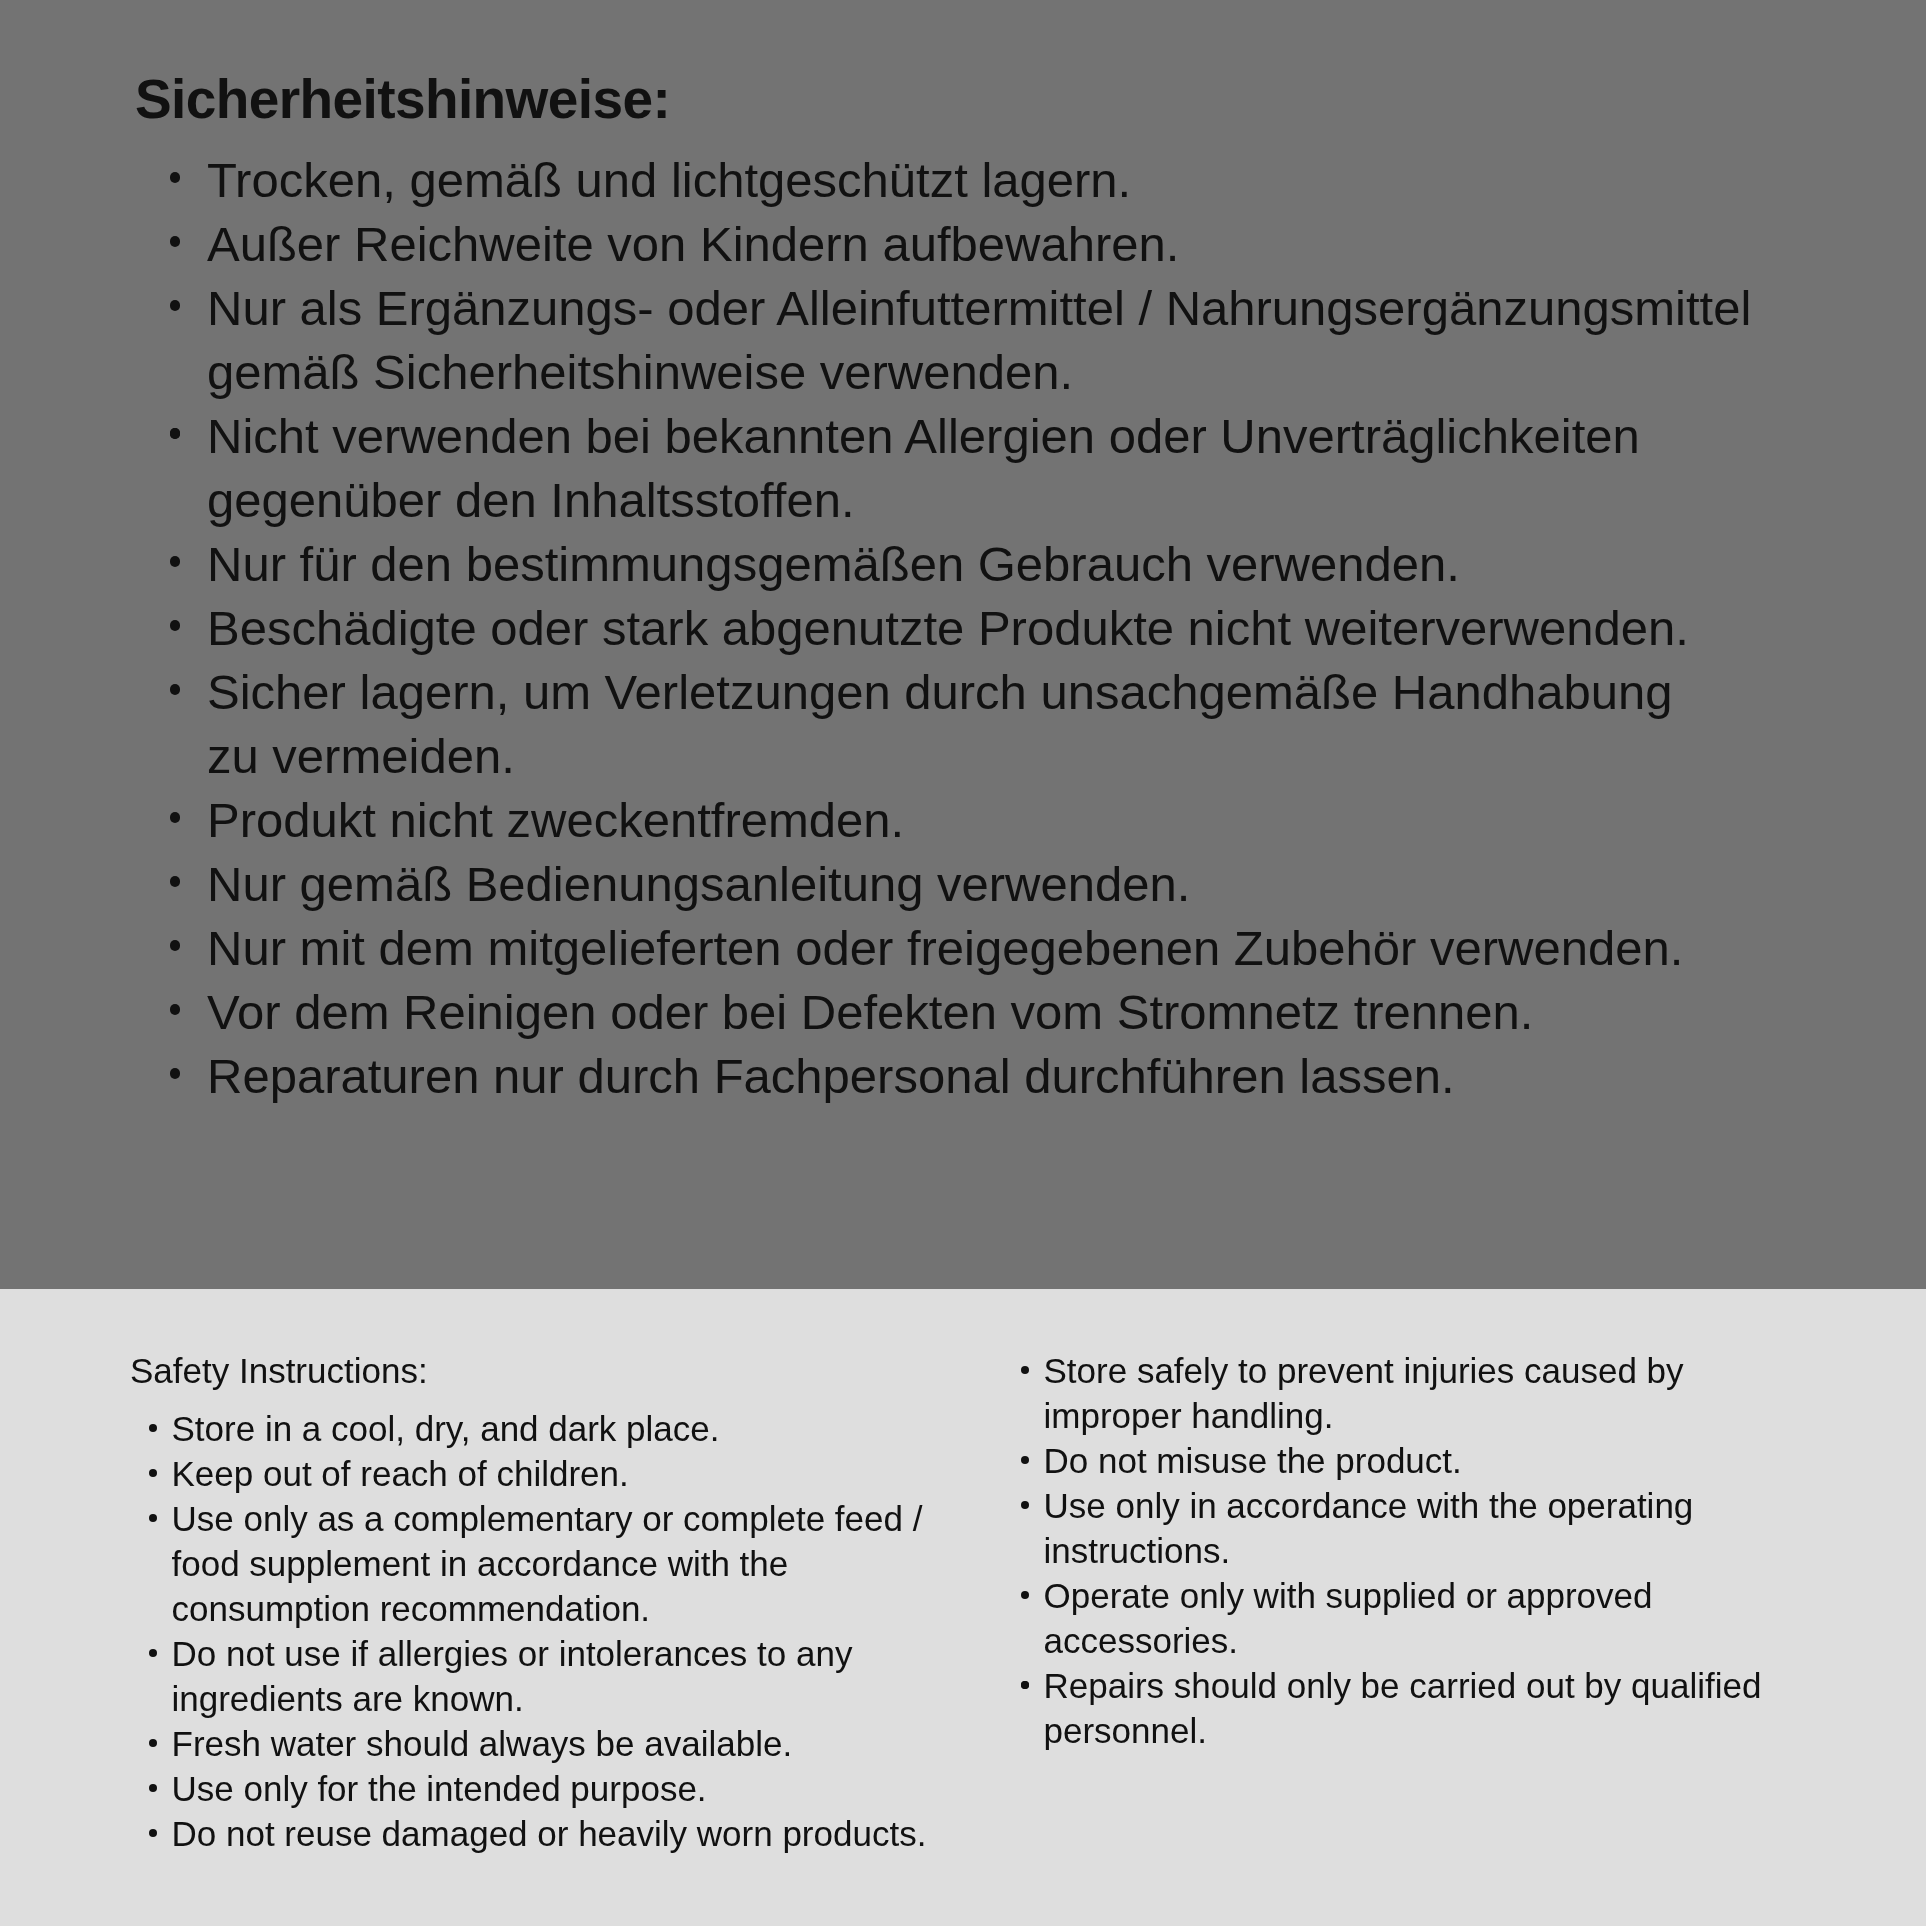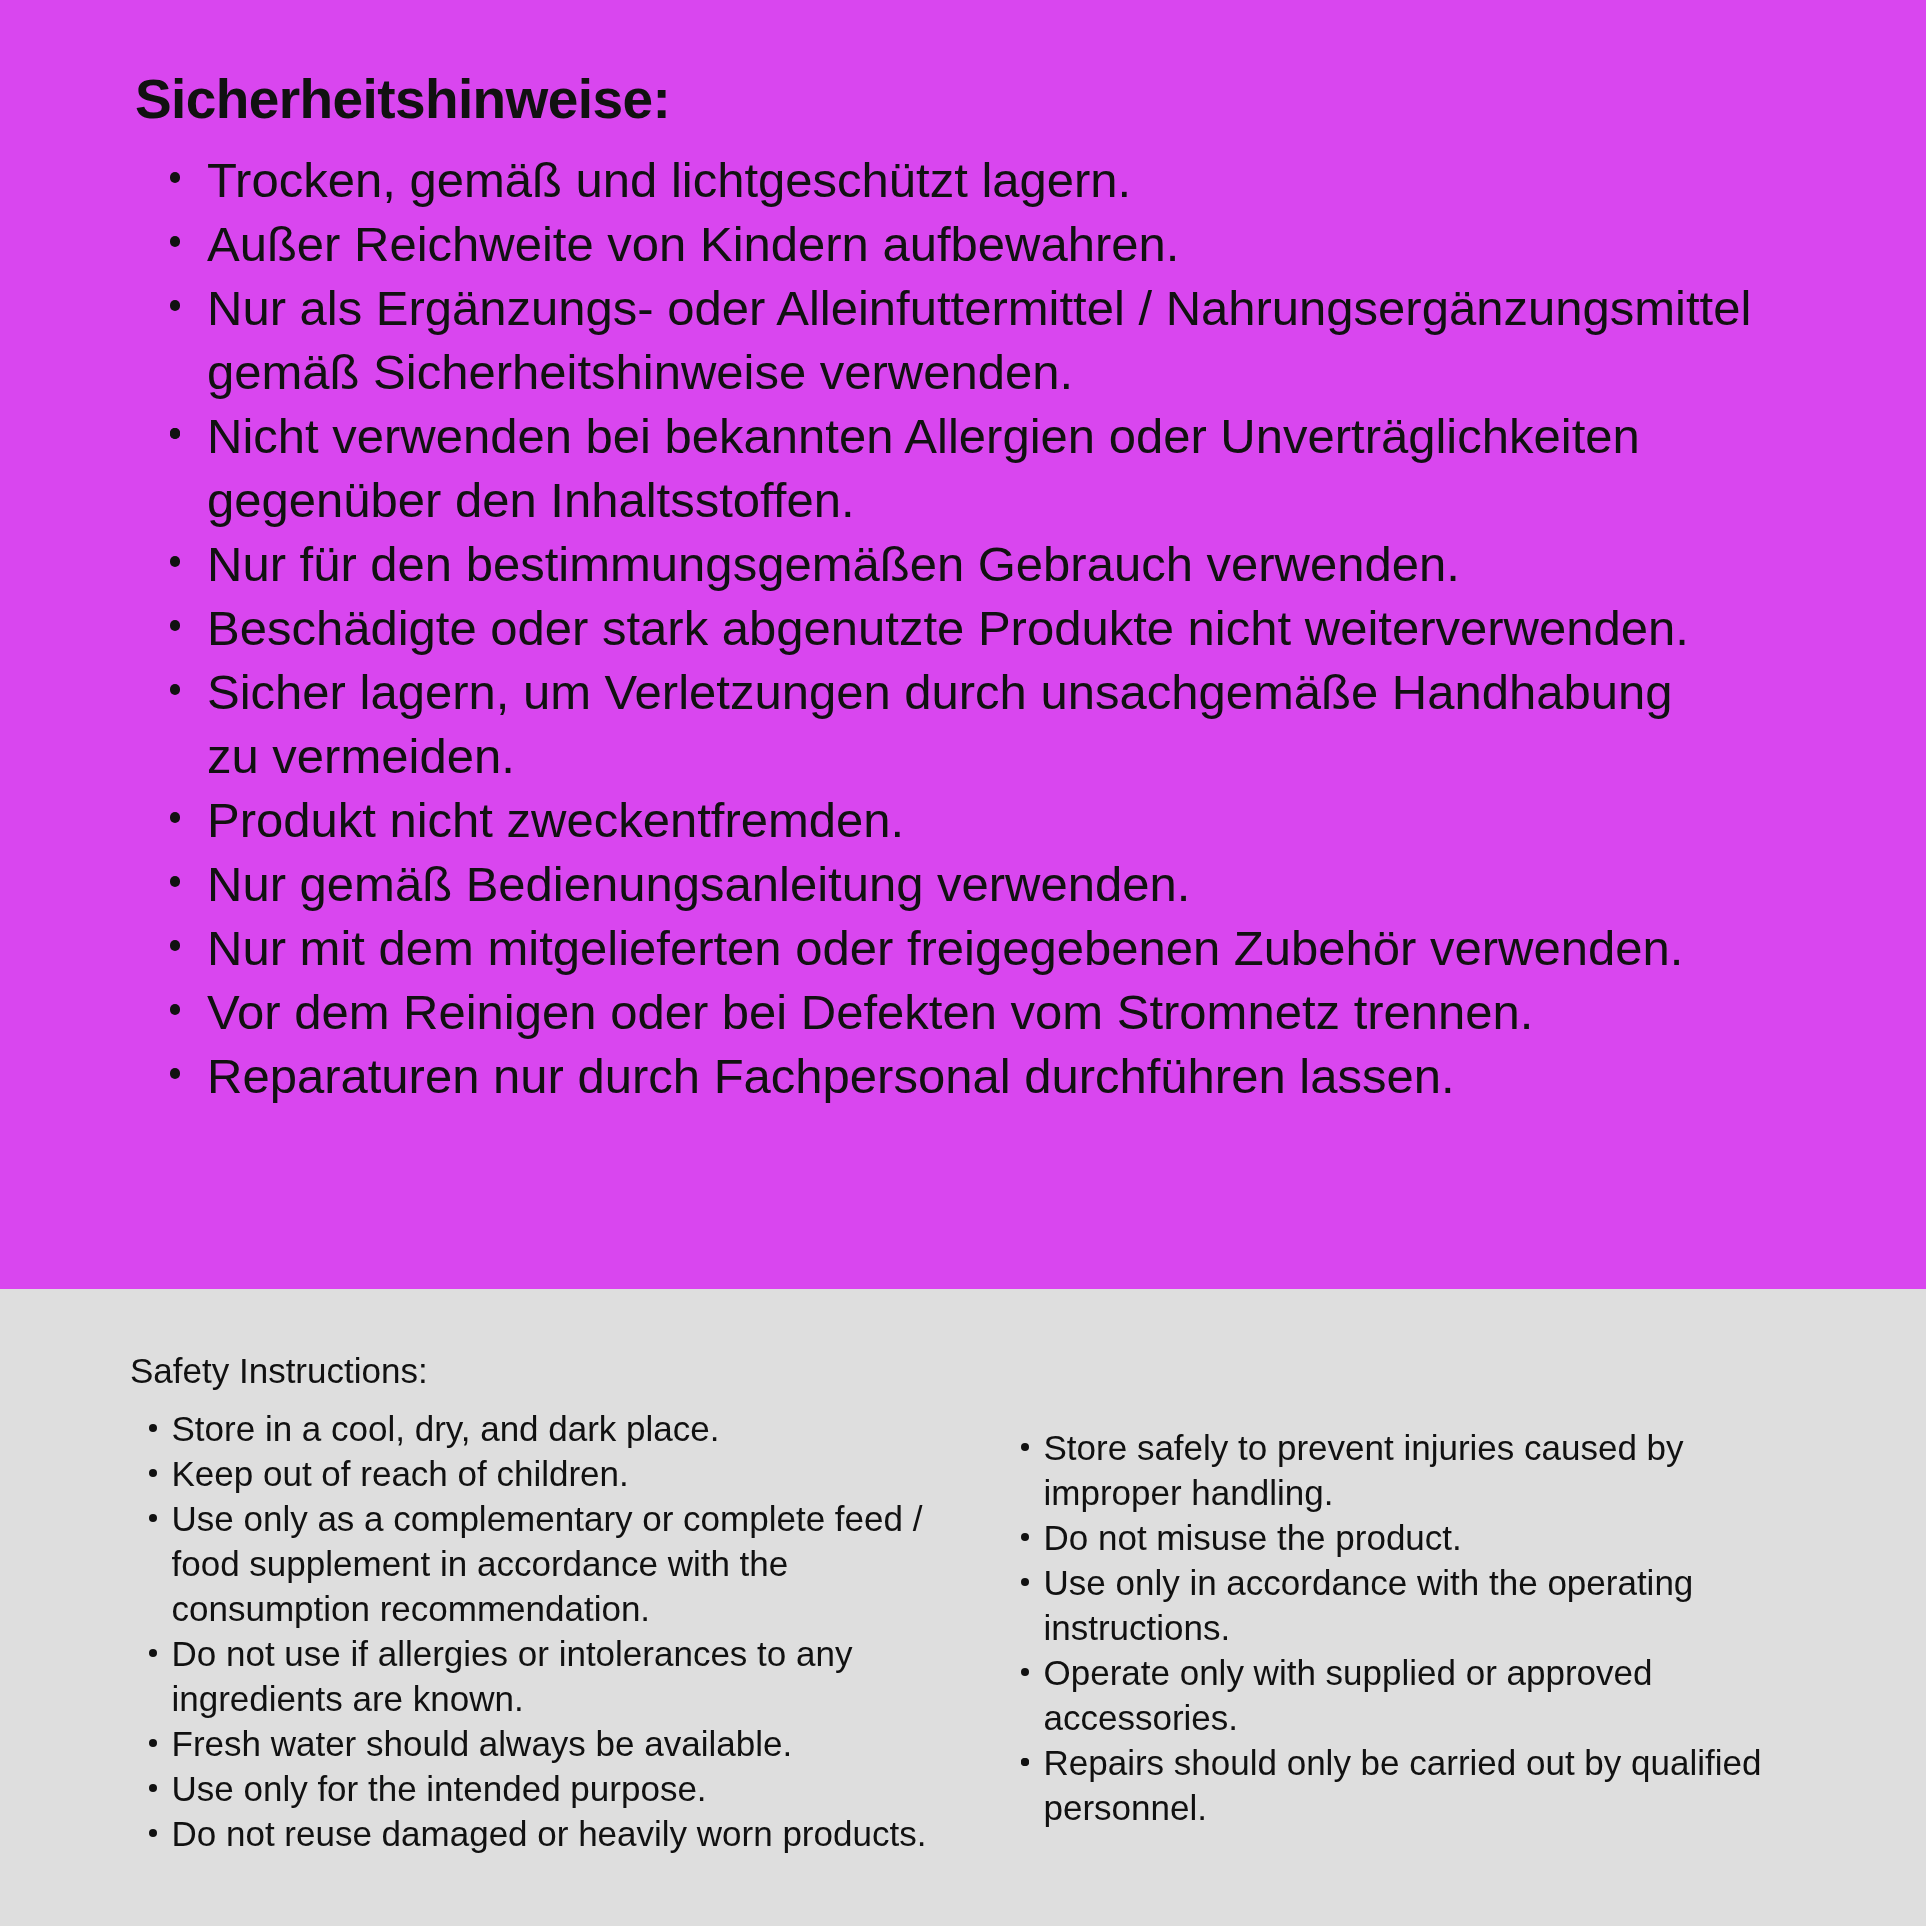--- a/index.html
+++ b/index.html
@@ -4,21 +4,21 @@
 <style>
   html, body {
     margin: 0;
     padding: 0;
     background: #ffffff;
   }
   .canvas {
     position: relative;
     width: 1926px;
     height: 1926px;
-    background: #d946ef;
+    background: #737373;
     overflow: hidden;
     font-family: "Liberation Sans", "DejaVu Sans", sans-serif;
     color: #111111;
   }
 
   
   .de-heading {
     position: absolute;
     left: 135px;
     top: 64px;
@@ -76,21 +76,21 @@
     font-size: 35px;
     line-height: 45px;
   }
   .en-list-left {
     left: 149px;
     top: 1406px;
     width: 873px;
   }
   .en-list-right {
     left: 1021px;
-    top: 1425px;
+    top: 1348px;
     width: 886px;
   }
   .en-list li {
     position: relative;
     padding-left: 22.5px;
   }
   .en-list .dot {
     position: absolute;
     left: 0;
     top: 18px;

